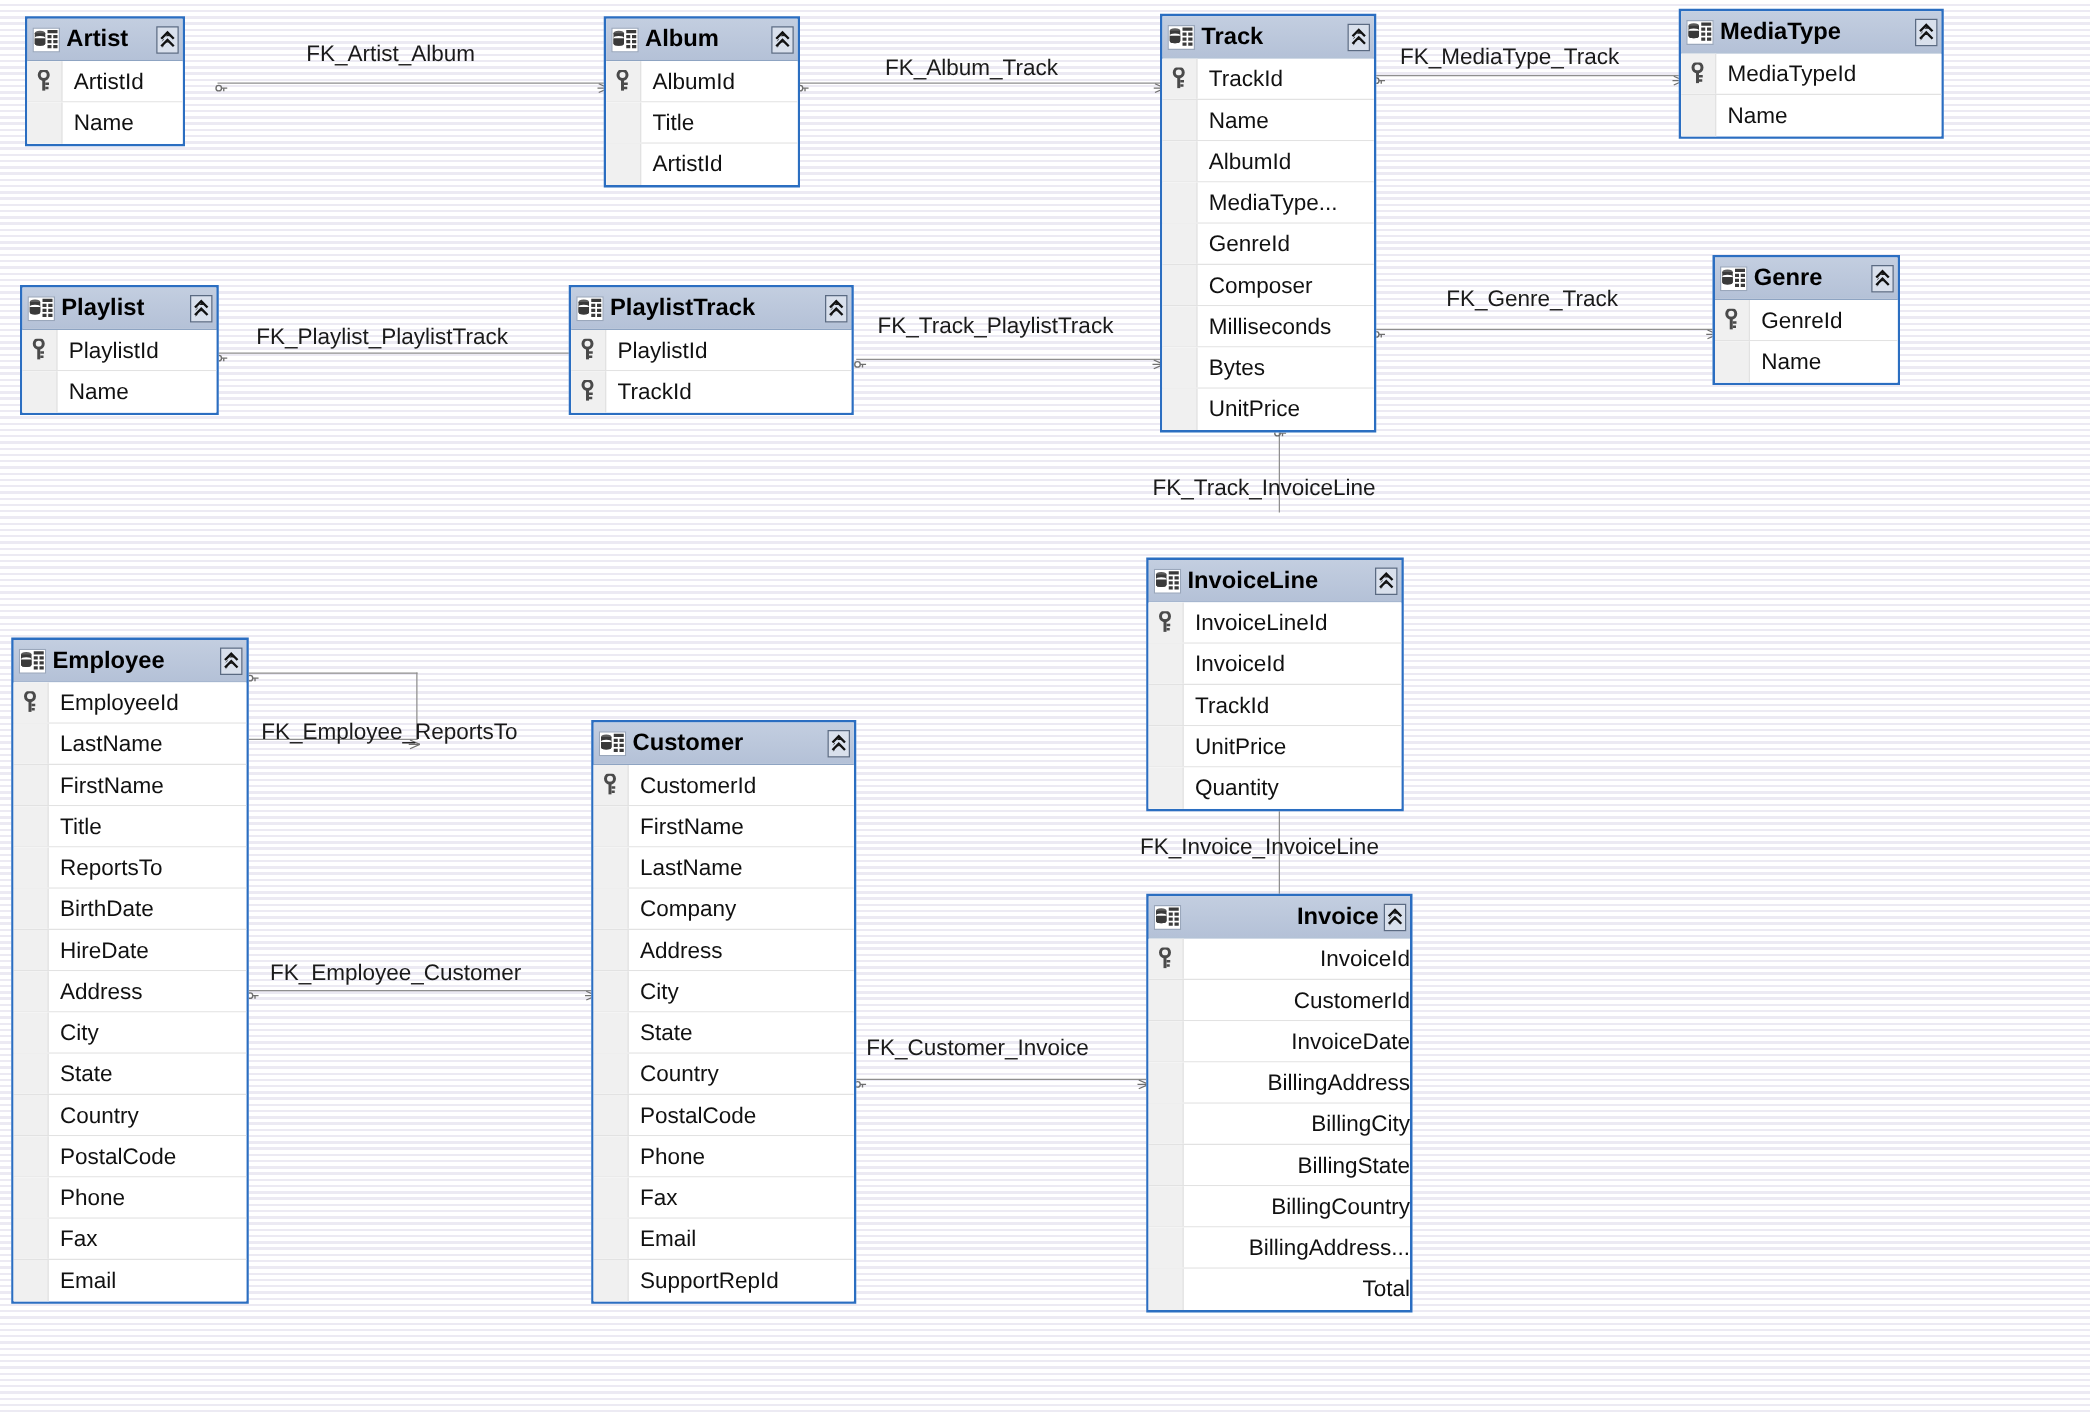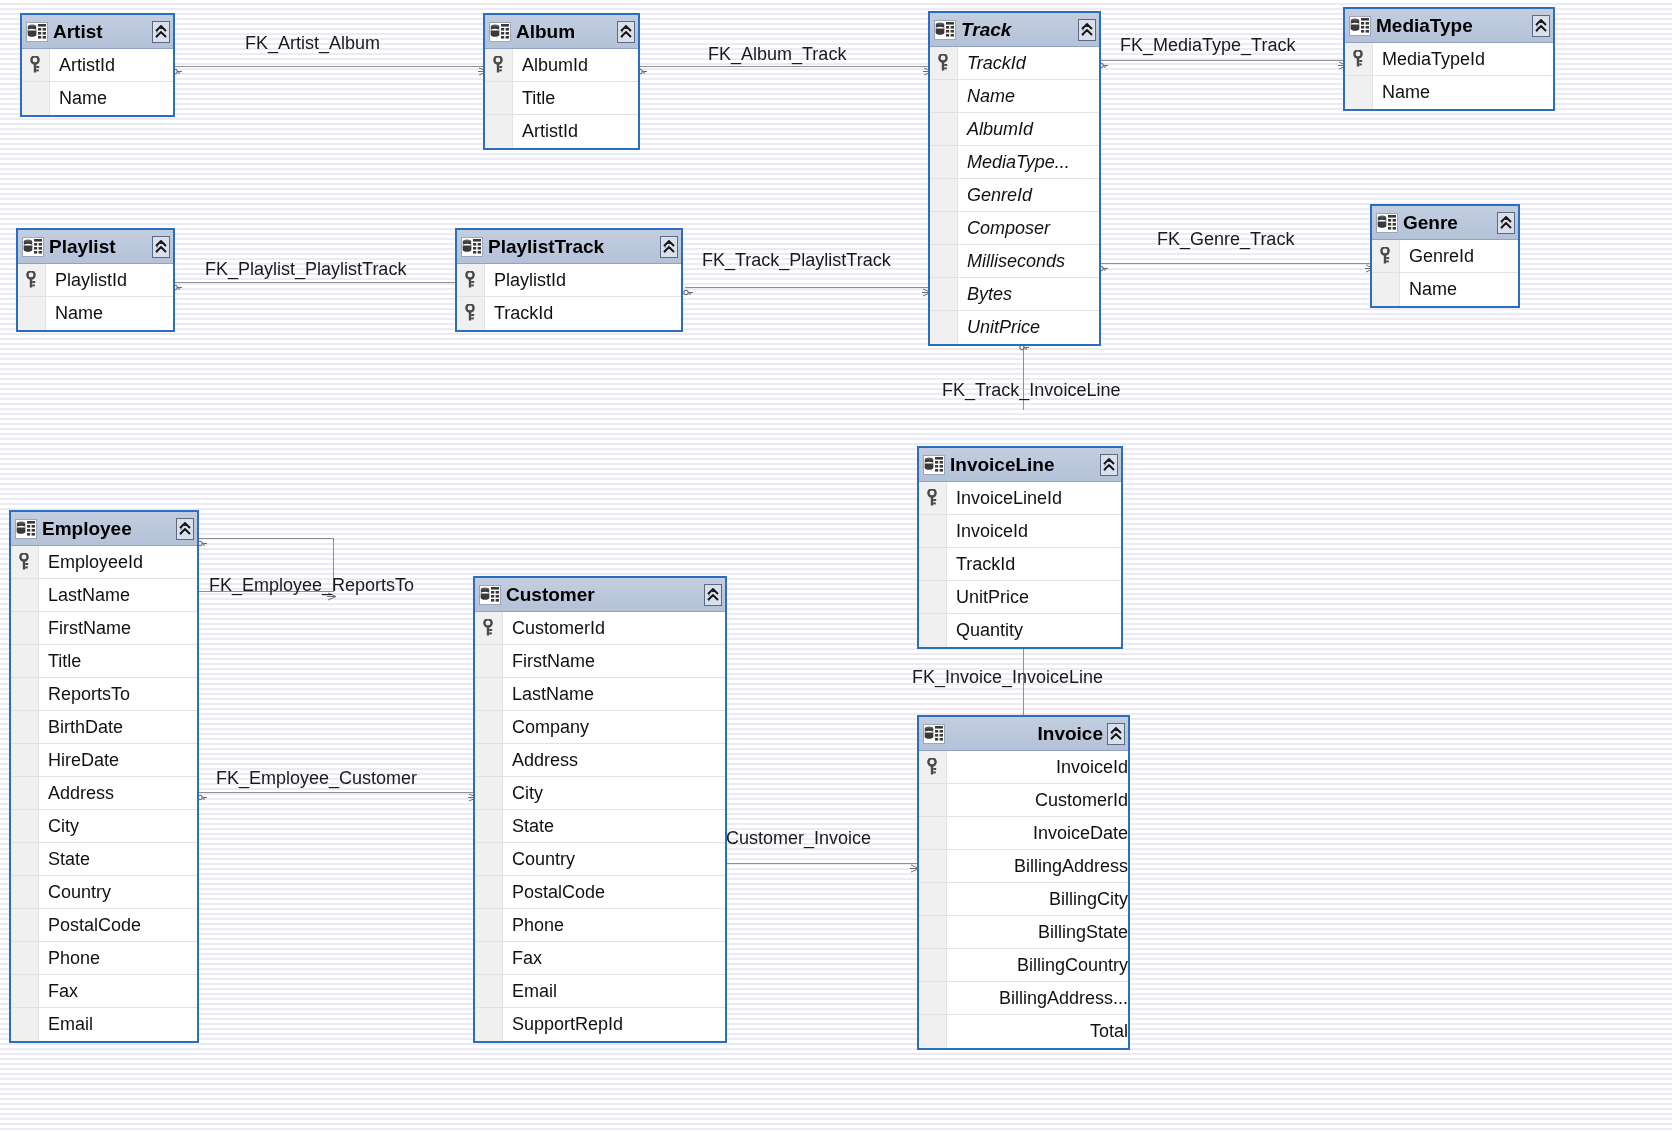--- a/index.html
+++ b/index.html
@@ -279,29 +279,29 @@
         </svg></div>
     </div>
 
   <div id="labels-layer">
       <div class="rel-label" style="left: 243px; top: 33px;">FK_Artist_Album</div>
       <div class="rel-label" style="left: 706px; top: 44px;">FK_Album_Track</div>
       <div class="rel-label" style="left: 1118px; top: 35px;">FK_MediaType_Track</div>
       <div class="rel-label" style="left: 1155px; top: 229px;">FK_Genre_Track</div>
       <div class="rel-label" style="left: 203px; top: 259px;">FK_Playlist_PlaylistTrack</div>
       <div class="rel-label" style="left: 700px; top: 250px;">FK_Track_PlaylistTrack</div>
-      <div class="rel-label" style="left: 920px; top: 380px; margin-left: 20px;">FK_Track_InvoiceLine</div>
+      <div class="rel-label" style="left: 920px; top: 380px;">FK_Track_InvoiceLine</div>
       <div class="rel-label" style="left: 910px; top: 667px;">FK_Invoice_InvoiceLine</div>
       <div class="rel-label" style="left: 207px; top: 575px;">FK_Employee_ReportsTo</div>
       <div class="rel-label" style="left: 214px; top: 768px;">FK_Employee_Customer</div>
       <div class="rel-label" style="left: 691px; top: 828px;">FK_Customer_Invoice</div>
     </div>
 
   <div id="tables-layer">
-      <div class="tbl" style="left: 20px; top: 13px; width: 155px;">
+      <div class="tbl" style="left: 20px; top: 13px; width: 128px;">
         <div class="tbl-header">
           <span class="tbl-icon"><svg width="22" height="20" viewBox="0 0 22 20">
               <rect x="0.5" y="0.5" width="21" height="19" fill="#ffffff" stroke="#9aa7bb"></rect>
               <ellipse cx="6" cy="4.5" rx="4.2" ry="2.0" fill="#5c5c5c"></ellipse>
               <path d="M1.8 4.5 v8 a4.2 2 0 0 0 8.4 0 v-8 z" fill="#3a3a3a"></path>
               <ellipse cx="6" cy="8.6" rx="4.2" ry="1.9" fill="#ffffff"></ellipse>
               <path d="M1.8 8.6 v3.9 a4.2 2 0 0 0 8.4 0 v-3.9 z" fill="#3a3a3a"></path>
               <rect x="12" y="2" width="8" height="2.6" fill="#3a3a3a"></rect>
               <rect x="12" y="6" width="3.2" height="2.6" fill="#3a3a3a"></rect>
               <rect x="16.6" y="6" width="3.4" height="2.6" fill="#3a3a3a"></rect>
@@ -375,21 +375,21 @@
           <div class="row">
             <div class="row-key"></div>
             <div class="row-name">Title</div>
           </div>
           <div class="row">
             <div class="row-key"></div>
             <div class="row-name">ArtistId</div>
           </div>
         </div>
       </div>
-      <div class="tbl" style="left: 928px; top: 11px; width: 173px; font-style: italic;">
+      <div class="tbl" style="left: 928px; top: 11px; width: 173px;">
         <div class="tbl-header">
           <span class="tbl-icon"><svg width="22" height="20" viewBox="0 0 22 20">
               <rect x="0.5" y="0.5" width="21" height="19" fill="#ffffff" stroke="#9aa7bb"></rect>
               <ellipse cx="6" cy="4.5" rx="4.2" ry="2.0" fill="#5c5c5c"></ellipse>
               <path d="M1.8 4.5 v8 a4.2 2 0 0 0 8.4 0 v-8 z" fill="#3a3a3a"></path>
               <ellipse cx="6" cy="8.6" rx="4.2" ry="1.9" fill="#ffffff"></ellipse>
               <path d="M1.8 8.6 v3.9 a4.2 2 0 0 0 8.4 0 v-3.9 z" fill="#3a3a3a"></path>
               <rect x="12" y="2" width="8" height="2.6" fill="#3a3a3a"></rect>
               <rect x="12" y="6" width="3.2" height="2.6" fill="#3a3a3a"></rect>
               <rect x="16.6" y="6" width="3.4" height="2.6" fill="#3a3a3a"></rect>
@@ -838,21 +838,21 @@
           <div class="row">
             <div class="row-key"></div>
             <div class="row-name">Fax</div>
           </div>
           <div class="row">
             <div class="row-key"></div>
             <div class="row-name">Email</div>
           </div>
         </div>
       </div>
-      <div class="tbl" style="left: 473px; top: 576px; width: 254px;">
+      <div class="tbl" style="left: 473px; top: 576px; width: 212px;">
         <div class="tbl-header">
           <span class="tbl-icon"><svg width="22" height="20" viewBox="0 0 22 20">
               <rect x="0.5" y="0.5" width="21" height="19" fill="#ffffff" stroke="#9aa7bb"></rect>
               <ellipse cx="6" cy="4.5" rx="4.2" ry="2.0" fill="#5c5c5c"></ellipse>
               <path d="M1.8 4.5 v8 a4.2 2 0 0 0 8.4 0 v-8 z" fill="#3a3a3a"></path>
               <ellipse cx="6" cy="8.6" rx="4.2" ry="1.9" fill="#ffffff"></ellipse>
               <path d="M1.8 8.6 v3.9 a4.2 2 0 0 0 8.4 0 v-3.9 z" fill="#3a3a3a"></path>
               <rect x="12" y="2" width="8" height="2.6" fill="#3a3a3a"></rect>
               <rect x="12" y="6" width="3.2" height="2.6" fill="#3a3a3a"></rect>
               <rect x="16.6" y="6" width="3.4" height="2.6" fill="#3a3a3a"></rect>

